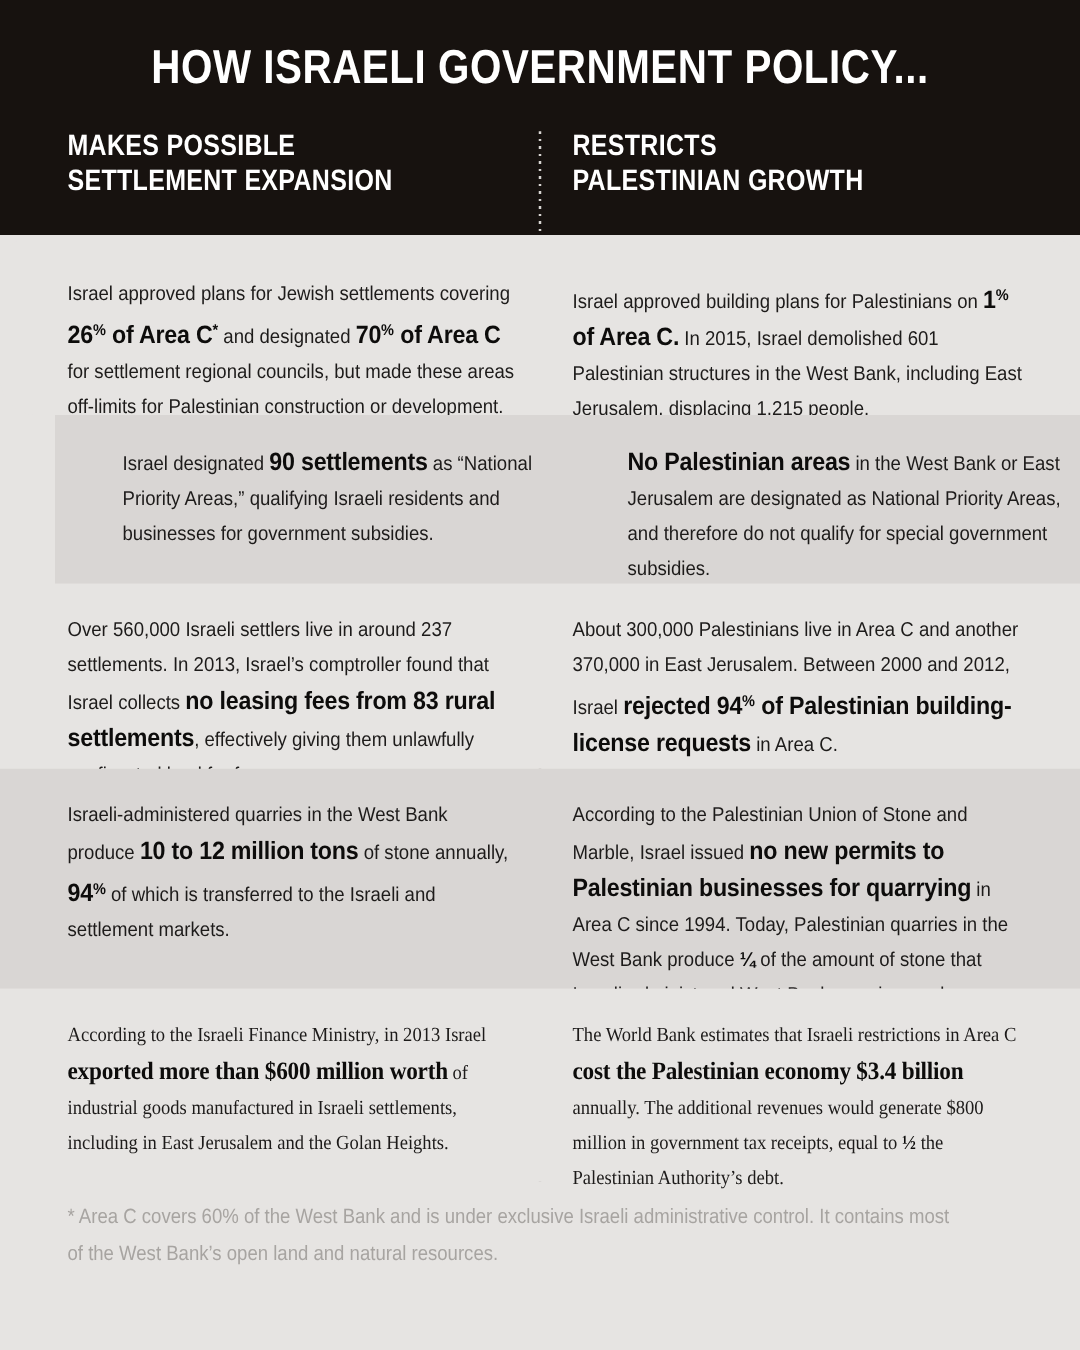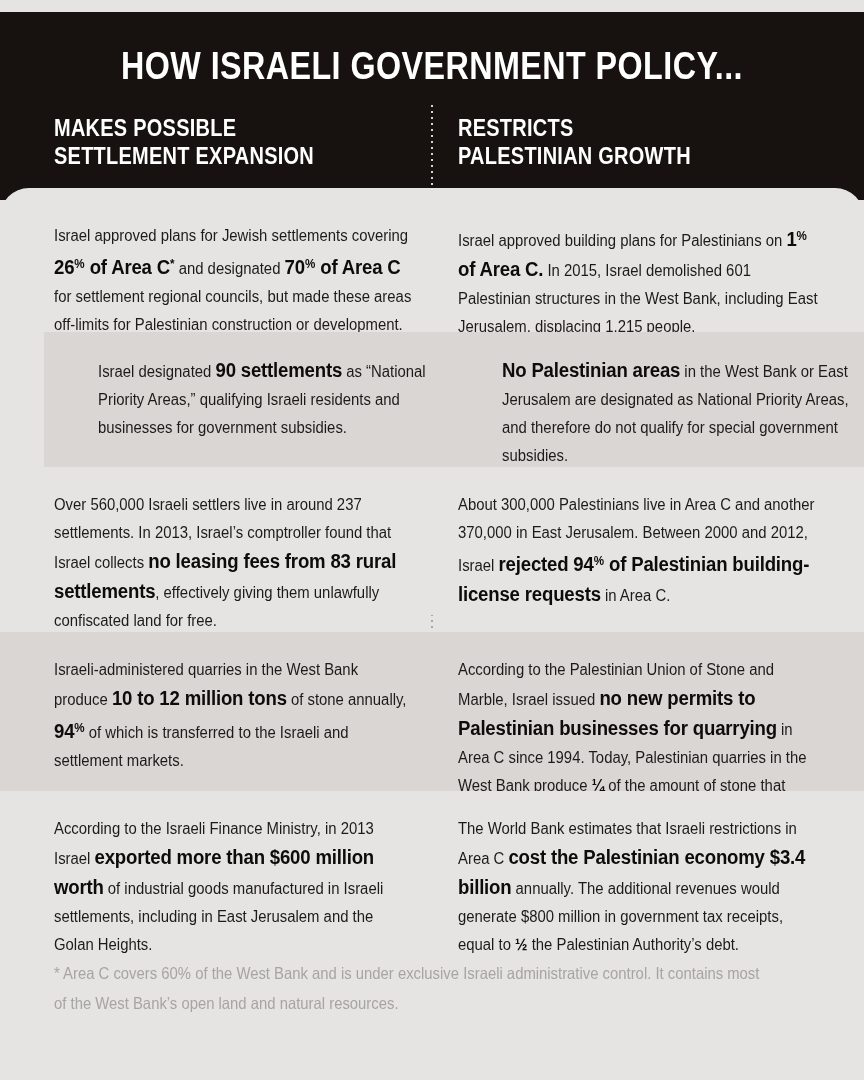--- a/index.html
+++ b/index.html
@@ -11,21 +11,21 @@
     --footnote-text:#a7a4a1;
     --divider-dots:#a9a6a3;
     --header-dots:#d8d5d2;
   }
   *{margin:0;padding:0;box-sizing:border-box;}
   html,body{width:864px;background:var(--row-light);}
   body{font-family:"Liberation Sans","DejaVu Sans",sans-serif;}
   .poster{position:relative;width:864px;height:1080px;background:var(--row-light);overflow:hidden;}
 
   
-  .masthead{position:absolute;top:12px;left:0;width:864px;height:188px;background:var(--header-bg);color:#ffffff;}
+  .masthead{position:absolute;top:0;left:0;width:864px;height:188px;background:var(--header-bg);color:#ffffff;}
   .title{position:absolute;top:33px;left:0;width:864px;text-align:center;
          font-size:38px;font-weight:bold;letter-spacing:.5px;white-space:nowrap;
          transform:scaleX(.85);transform-origin:432px 0;}
   .col-head{position:absolute;top:102px;font-size:23.5px;font-weight:bold;line-height:28px;
             letter-spacing:.3px;transform:scaleX(.85);transform-origin:0 0;white-space:nowrap;}
   .col-head .line{display:block;}
   .col-head.left{left:54px;}
   .col-head.right{left:458px;}
 
   
@@ -33,22 +33,22 @@
   .dots-header{top:105px;height:83px;
     background-image:repeating-linear-gradient(to bottom,var(--header-dots) 0 2px,transparent 2px 6px);}
   .dots-body{top:188px;height:757px;
     background-image:repeating-linear-gradient(to bottom,var(--divider-dots) 0 2px,transparent 2px 6px);}
 
   
   .row{position:absolute;left:0;width:864px;}
   .row-1{top:188px;height:144px;background:var(--row-light);border-radius:29px;}
   .row-2{top:332px;height:135px;background:var(--row-dark);margin-left:44px;}
   .row-3{top:467px;height:148px;background:var(--row-light);}
-  .row-4{top:632px;height:176px;background:var(--row-dark);}
-  .row-5{top:791px;height:154px;background:var(--row-light);}
+  .row-4{top:615px;height:176px;background:var(--row-dark);}
+  .row-5{top:791px;height:154px;background:var(--row-light);font-family:Liberation Serif, serif;}
 
   .cell{position:absolute;top:24px;font-size:16px;line-height:28px;color:var(--text);
         transform:scaleX(.93);transform-origin:0 0;}
   .row-1 .cell{top:34px;}
   .cell-left{left:54px;width:386px;}
   .cell-right{left:458px;width:388px;}
 
   .seg-n{}
   .seg-b{font-weight:bold;font-size:20px;color:var(--emphasis);letter-spacing:-.2px;}
   .seg-p{font-weight:bold;font-size:12.5px;vertical-align:6px;color:var(--emphasis);}

